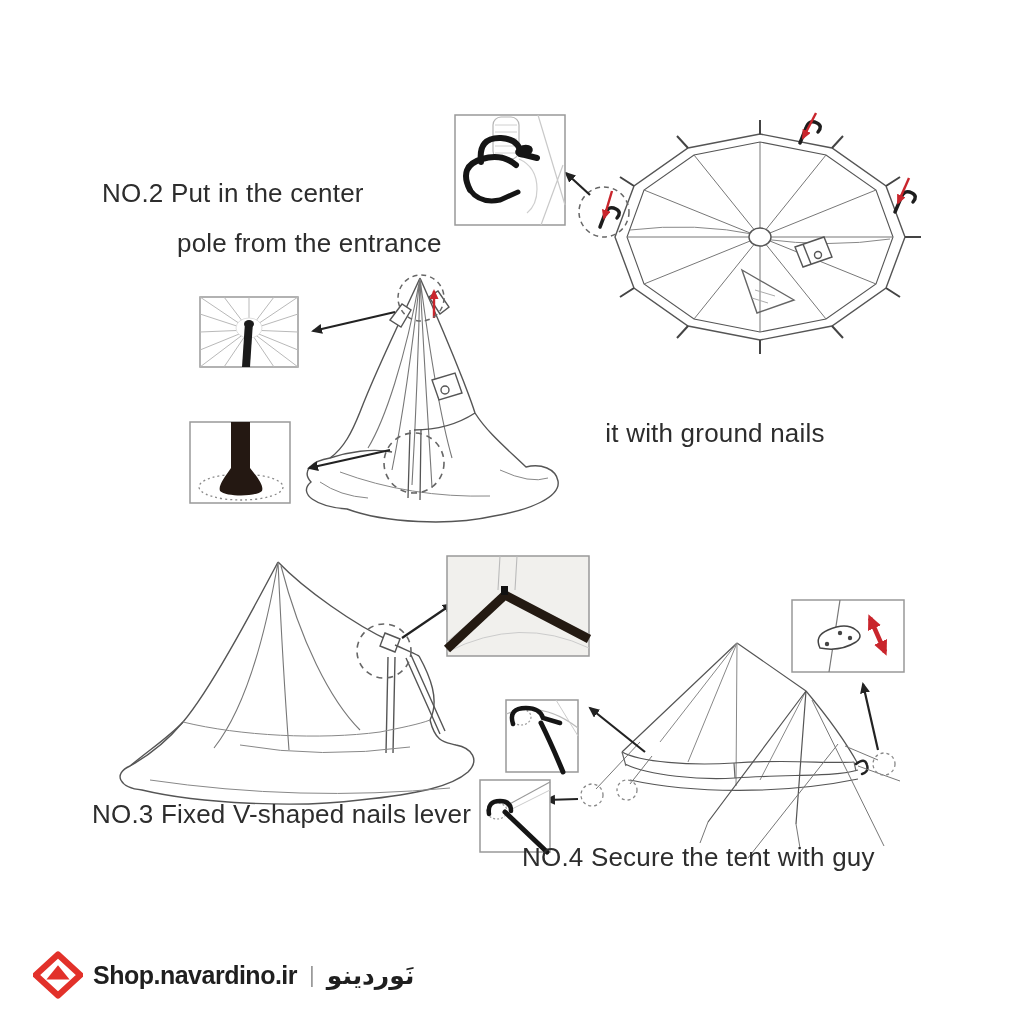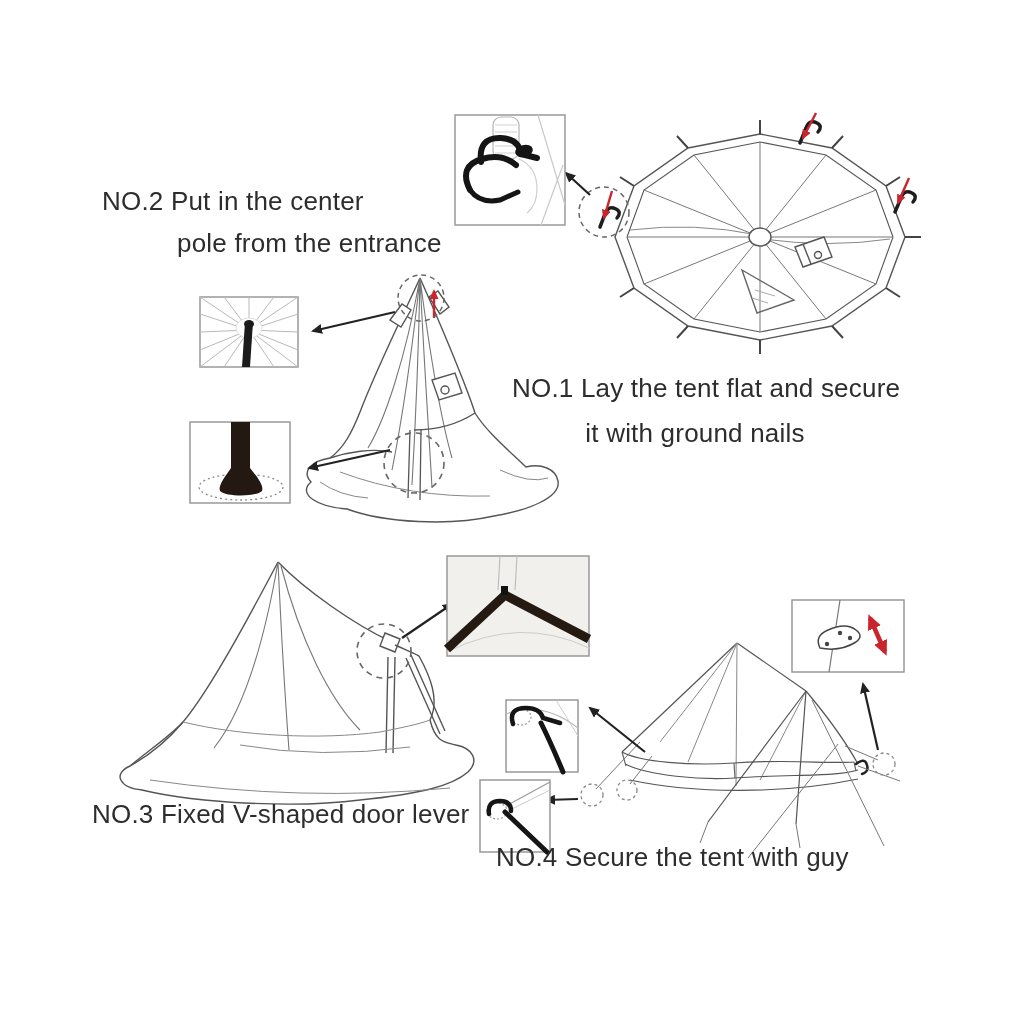--- a/index.html
+++ b/index.html
@@ -175,24 +175,32 @@
   <g fill="none">
     <rect x="480" y="780" width="70" height="72" fill="#fff" stroke="#999" stroke-width="1.5"></rect>
     <path d="M550,782 L506,806" stroke="#999" stroke-width="1.2"></path>
     <path d="M550,790 L510,810" stroke="#ccc" stroke-width="1"></path>
     <ellipse cx="497" cy="811" rx="10" ry="8" stroke="#999" stroke-width="1.2" stroke-dasharray="2,2"></ellipse>
     <path d="M489,814 q-2,-13 11,-13 q11,0 11,10" stroke="#151515" stroke-width="4.5" stroke-linecap="round"></path>
     <path d="M505,812 L547,852" stroke="#151515" stroke-width="5" stroke-linecap="round"></path>
   </g>
 </svg>
 
-<div class="caption" style="left:102px;top:186px">NO.2 Put in the center</div>
+<div class="caption" style="left:102px;top:178px">NO.2 Put in the center</div>
 <div class="caption" style="left:177px;top:228px">pole from the entrance</div>
 
-<div class="caption" style="left:512px;top:373px">NO.1 Lay the tent flat and secure</div>
-<div class="caption center" style="left:488px;top:418px;width:414px">it with ground nails</div>
-
-<div class="caption" style="left:92px;top:799px">NO.3 Fixed V-shaped door lever</div>
-
-<div class="caption" style="left:496px;top:842px">NO.4 Secure the tent with guy</div>
-
-
+<div class="caption center" style="left:508px;top:418px;width:414px">it with ground nails</div>
+
+<div class="caption" style="left:92px;top:799px">NO.3 Fixed V-shaped nails lever</div>
+
+<div class="caption" style="left:522px;top:842px">NO.4 Secure the tent with guy</div>
+
+<div class="footer">
+  <svg width="50" height="48" viewBox="0 0 56 52">
+    <path d="M28,3 L53,26 L28,49 L3,26 Z" fill="none" stroke="#e2312a" stroke-width="7" stroke-linejoin="round"></path>
+    <path d="M28,15 L41,31 L15,31 Z" fill="#e2312a"></path>
+  </svg>
+  <span class="shop">Shop.navardino.ir</span>
+  <span class="sep">|</span>
+  <span class="brand-fa">نَوردینو</span>
 </div>
 
+</div>
+
 </body></html>

